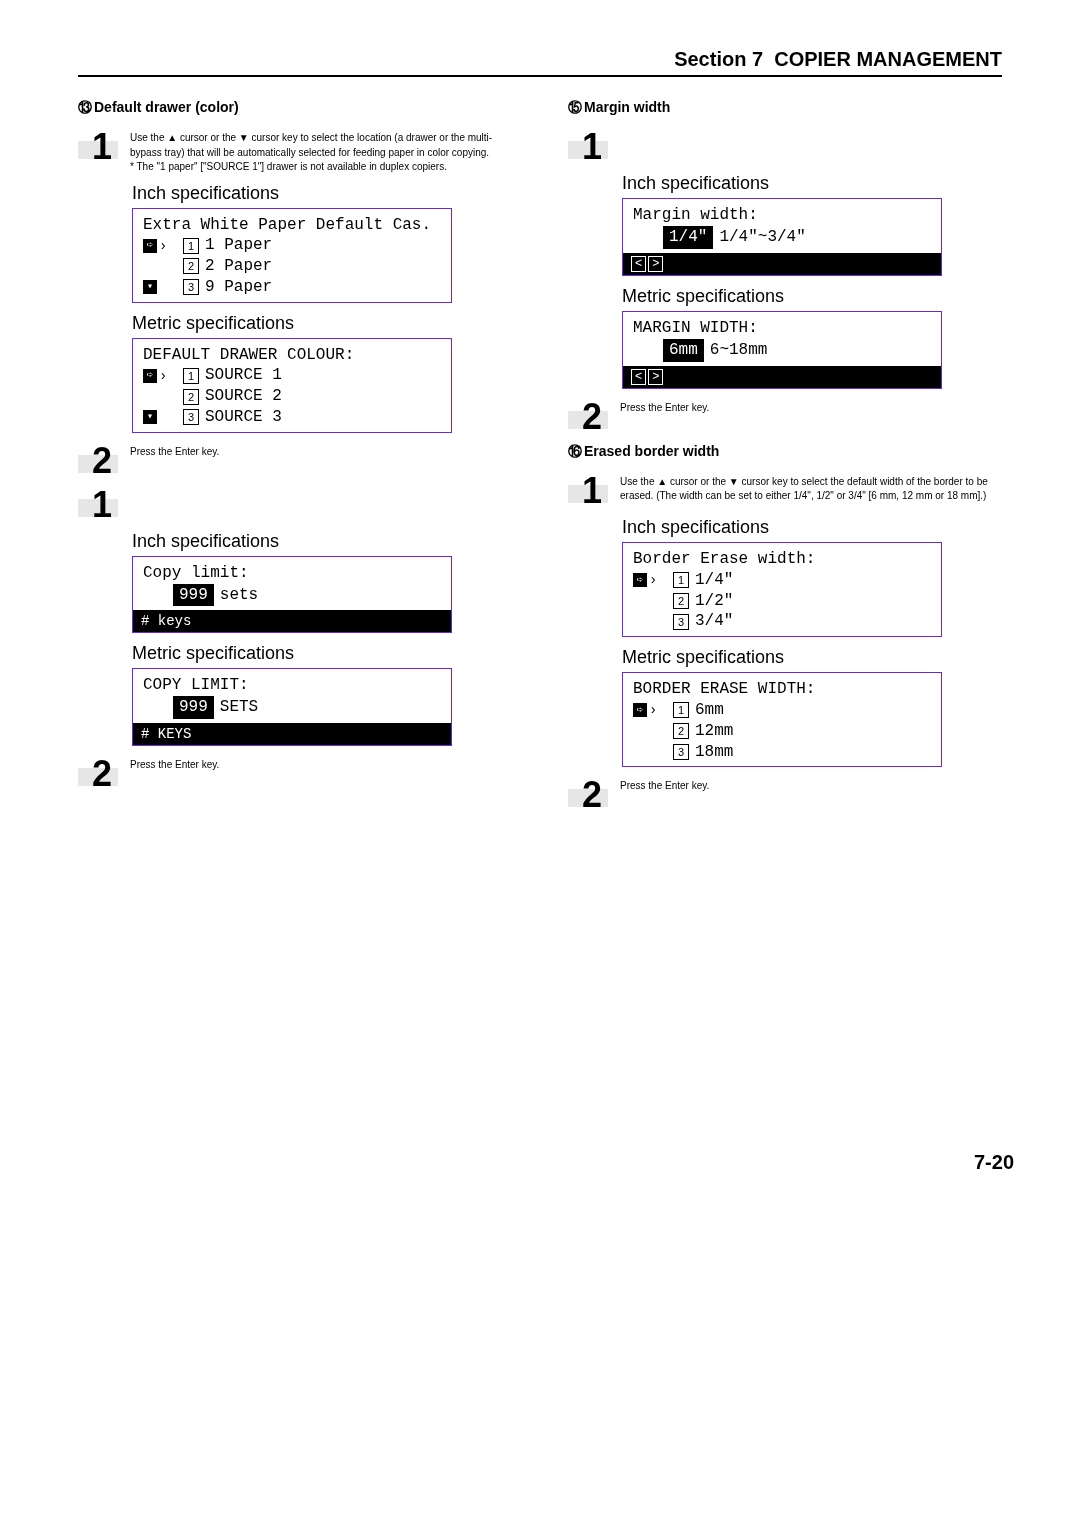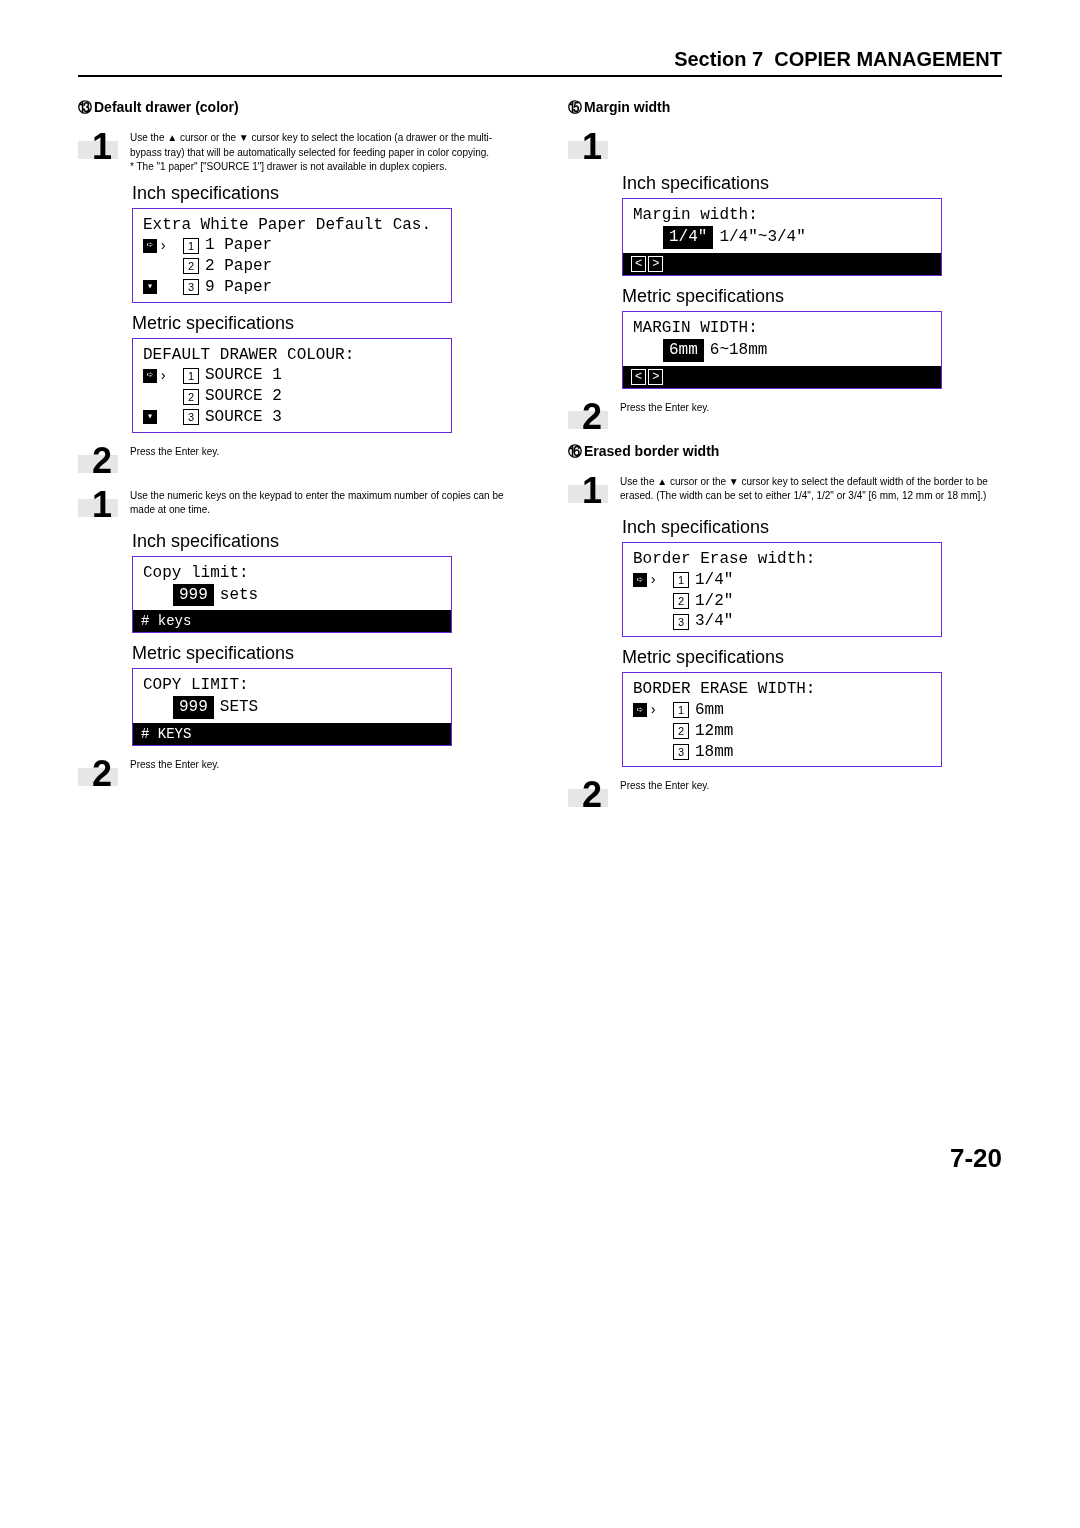--- a/index.html
+++ b/index.html
@@ -170,22 +170,22 @@
     background:#000;
     color:#fff;
     padding: 1px 6px;
   }
   .footer-text {
     font-family: "Courier New", monospace;
   }
   .page-num {
     position: absolute;
     bottom: 40px;
-    right: 78px;
-    font-size: 26px;
+    right: 66px;
+    font-size: 20px;
     font-weight: bold;
   }
 </style>
 </head>
 <body>
 
 <div class="page">
 
   <div class="section-header">
     <span>Section 7</span>&nbsp;&nbsp;<span>COPIER MANAGEMENT</span>
@@ -237,21 +237,20 @@
           </div>
         <div class="step-body">Press the Enter key.</div>
       </div>
 
 
       <div class="step">
         <div class="step-num-wrap">
             <div class="step-bg"></div>
             <div class="step-num">1</div>
           </div>
-        <div class="step-body">Use the numeric keys on the keypad to enter the maximum number of copies can be made at one time.</div>
       </div>
 
       <div class="caption">Inch specifications</div>
       <div class="lcd">
         <div class="lcd-body">
           <div class="lcd-title">Copy limit:</div>
           <div class="value-row">
               <span class="value-black">999</span>
               <span>sets</span>
             </div>

